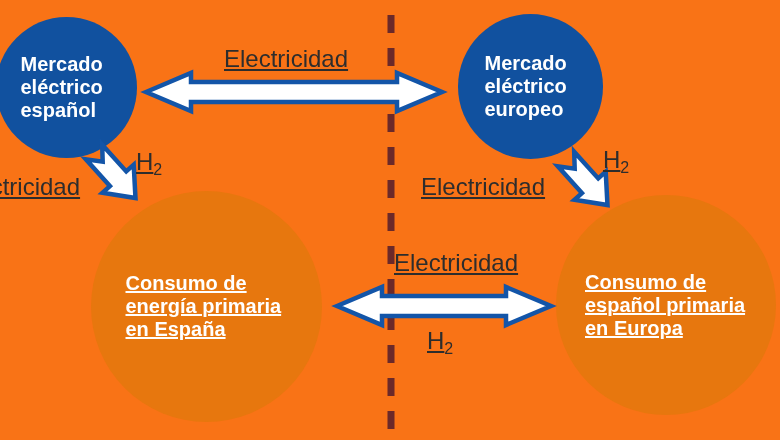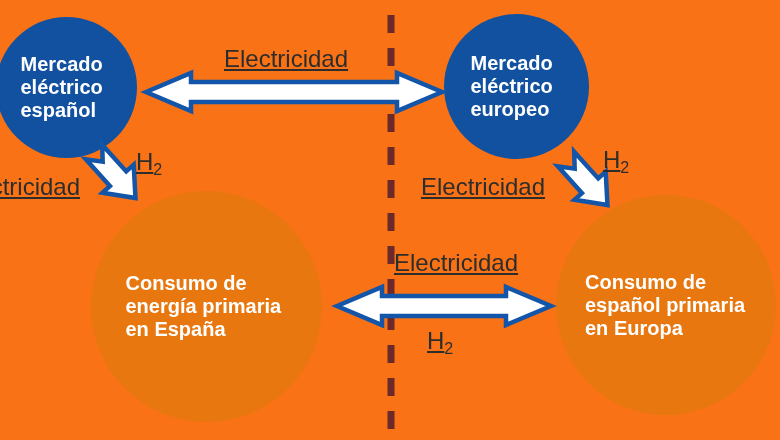--- a/index.html
+++ b/index.html
@@ -21,25 +21,25 @@
   .circle.blue   { background: var(--market-blue, #11519f); }
   .circle.orange { background: var(--consumption-orange, #e7770e); }
   .circle-label {
     color: #ffffff;
     font-weight: bold;
     font-size: 20px;
     line-height: 23px;
     text-align: left;
   }
   .c-es-market  { left: -4px;  top: 17px;  width: 141px; height: 141px; }
-  .c-eu-market  { left: 444px; top: 14px;  width: 145px; height: 145px; }
+  .c-eu-market  { left: 458px; top: 14px;  width: 145px; height: 145px; }
   .c-es-consumo { left: 91px;  top: 191px; width: 231px; height: 231px; }
   .c-eu-consumo { left: 556px; top: 195px; width: 220px; height: 220px; }
   .c-es-market  .circle-label, .c-eu-market  .circle-label { width: 92px; }
-  .c-es-consumo .circle-label, .c-eu-consumo .circle-label { width: 162px; }
+  .c-es-consumo .circle-label, .c-eu-consumo .circle-label { width: 162px; text-decoration: underline; }
   svg.overlay {
     position: absolute;
     left: 0; top: 0;
     width: 780px; height: 440px;
   }
   .flow-label {
     position: absolute;
     color: var(--label-text, #2d2d2d);
     font-size: 24px;
     line-height: 1.2;

